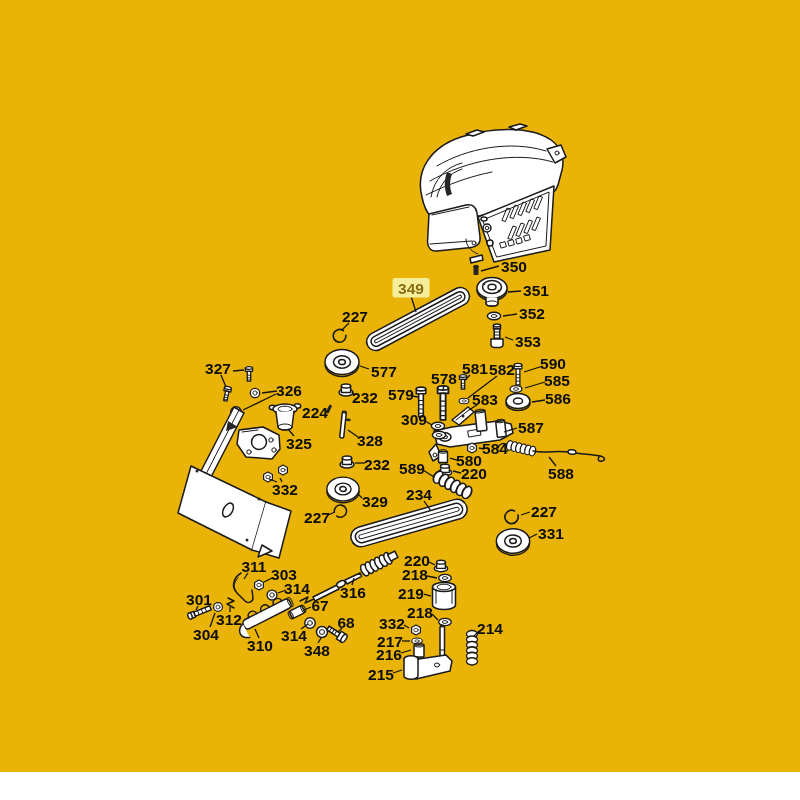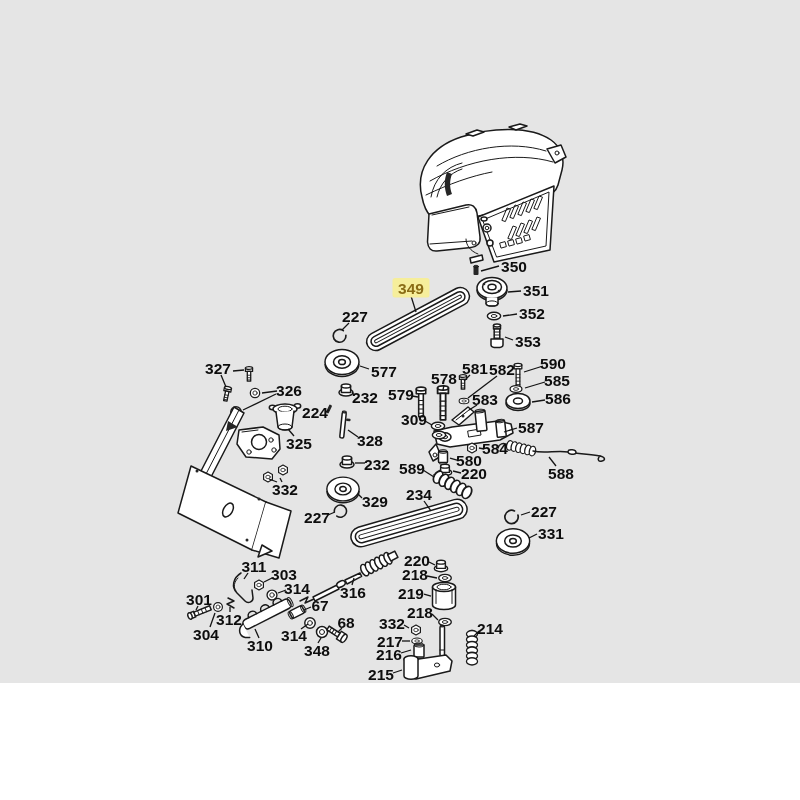--- a/index.html
+++ b/index.html
@@ -1,16 +1,16 @@
 <!DOCTYPE html>
 <html><head>
 <meta charset="utf-8">
 <style>
   html,body{margin:0;padding:0;background:#ffffff;}
-  .stage{position:relative;width:800px;height:683px;background:#e5e5e5;overflow:hidden;
+  .stage{position:relative;width:800px;height:772px;background:#eab308;overflow:hidden;
          font-family:"Liberation Sans",sans-serif;}
   svg{position:absolute;left:0;top:0;}
   
   .p  {fill:none;stroke:#1a1a1a;stroke-width:1.5;stroke-linecap:round;stroke-linejoin:round;}
   .pw {fill:#ffffff;stroke:#1a1a1a;stroke-width:1.5;stroke-linecap:round;stroke-linejoin:round;}
   .pt {fill:none;stroke:#1a1a1a;stroke-width:1;stroke-linecap:round;stroke-linejoin:round;}
   .pd {fill:#262626;stroke:none;}
   
   .leader{stroke:#141414;stroke-width:1.3;}
   text.lbl{font-family:"Liberation Sans",sans-serif;font-size:15.5px;font-weight:700;

